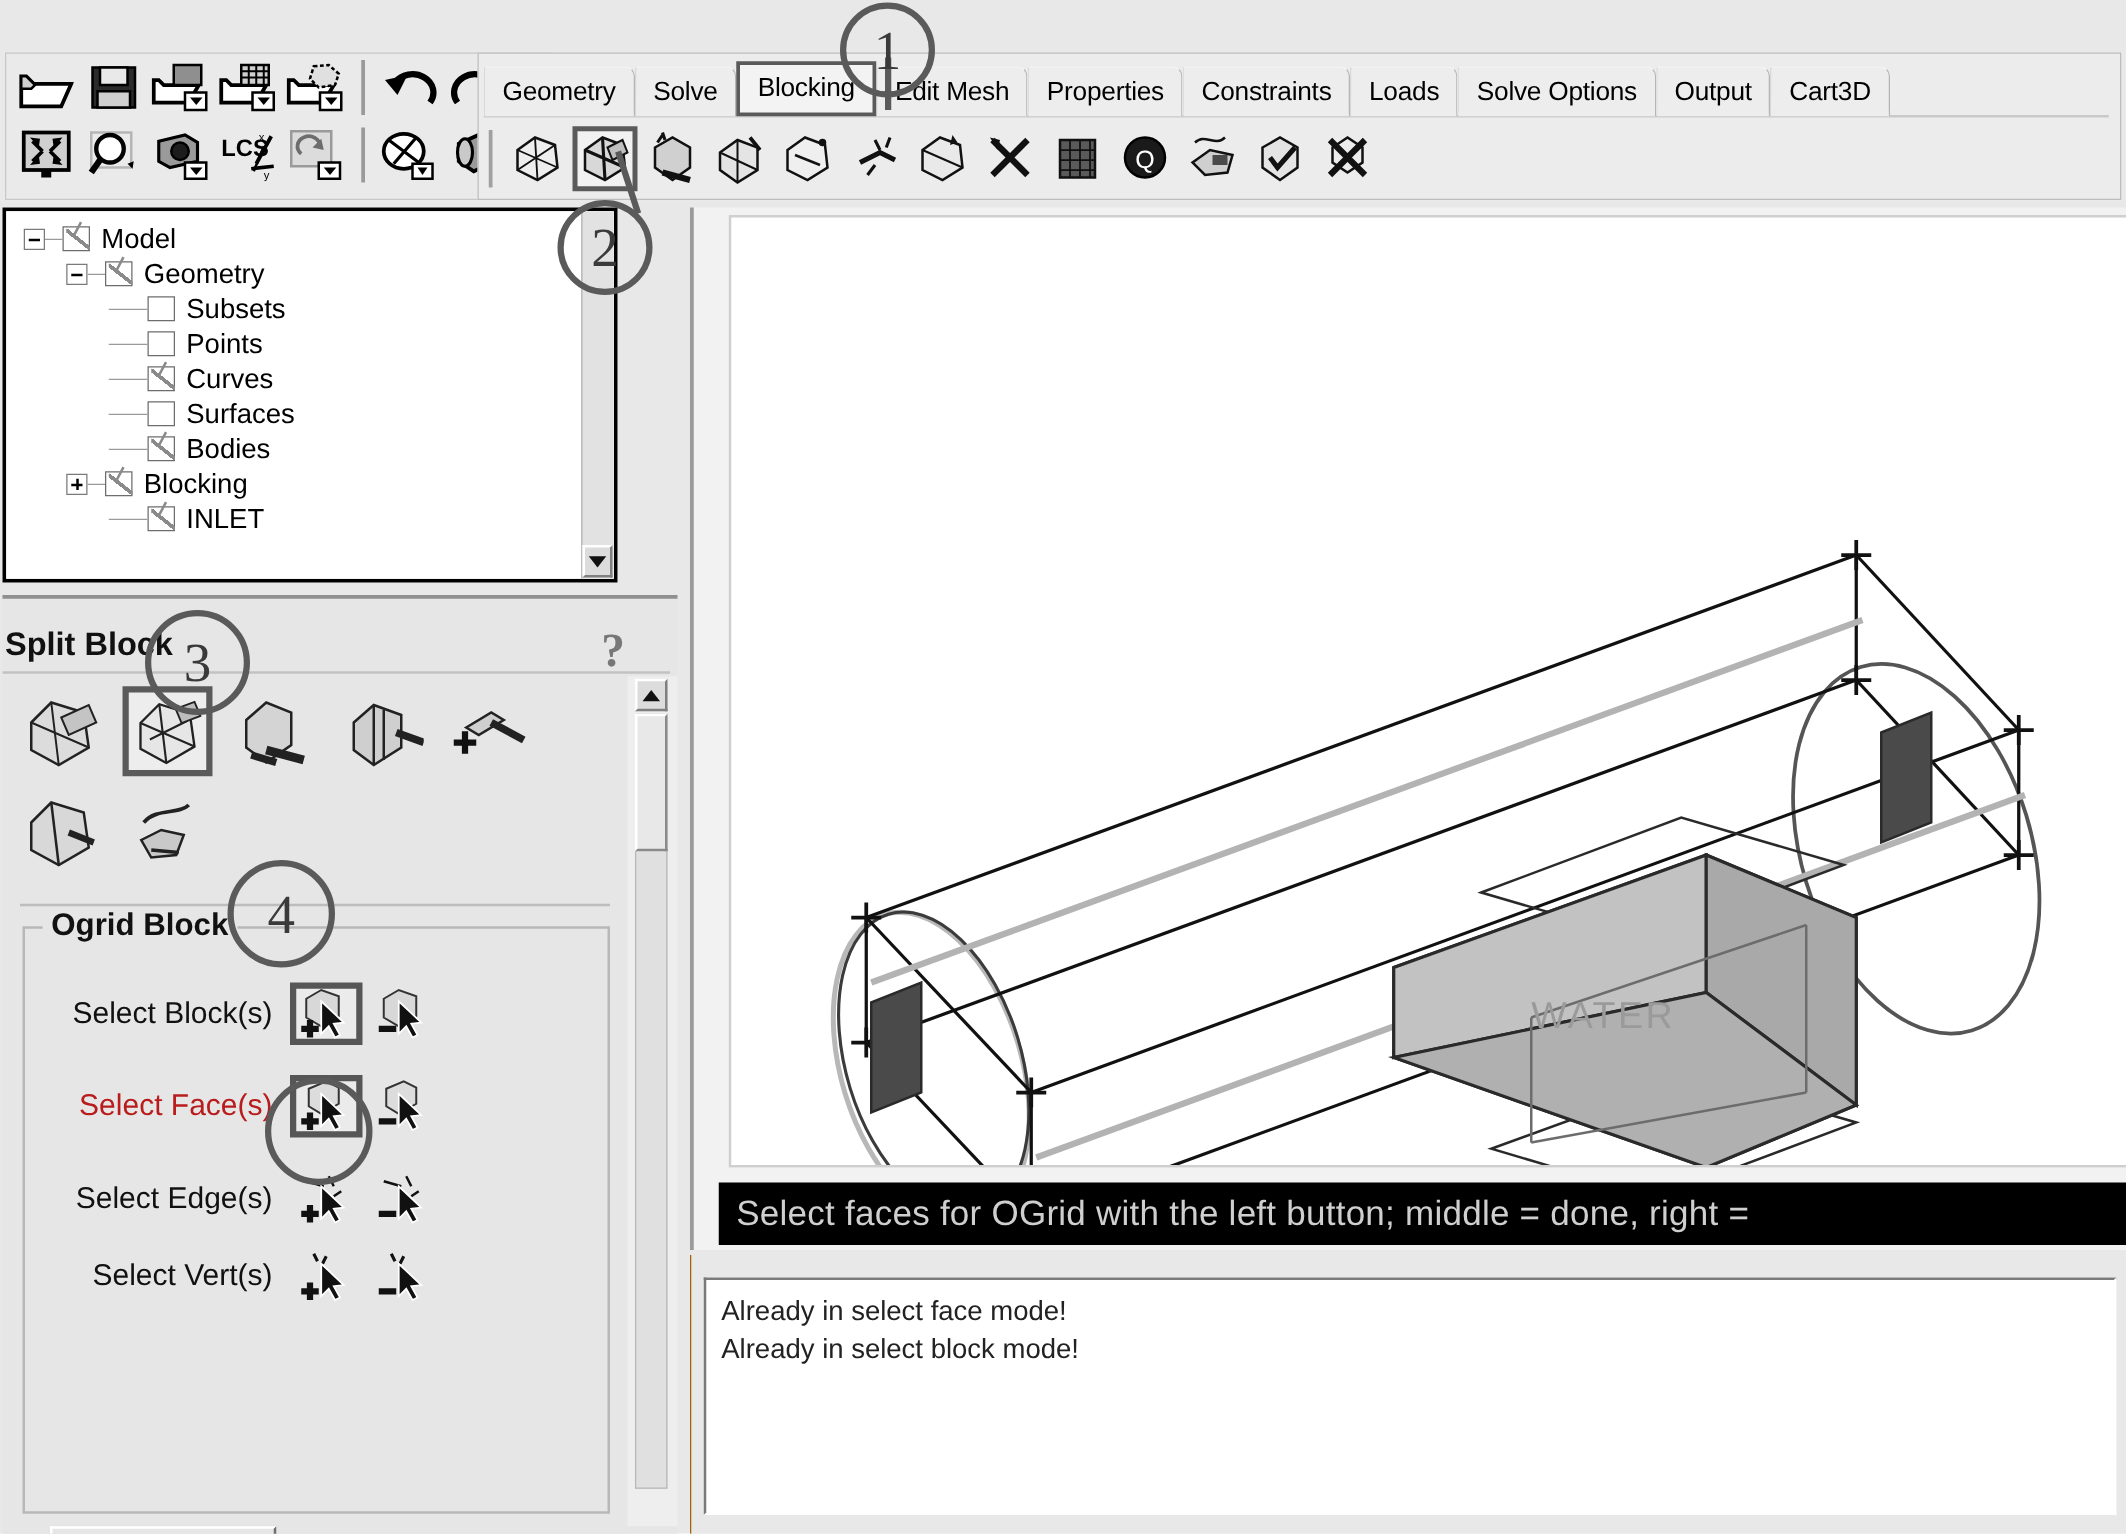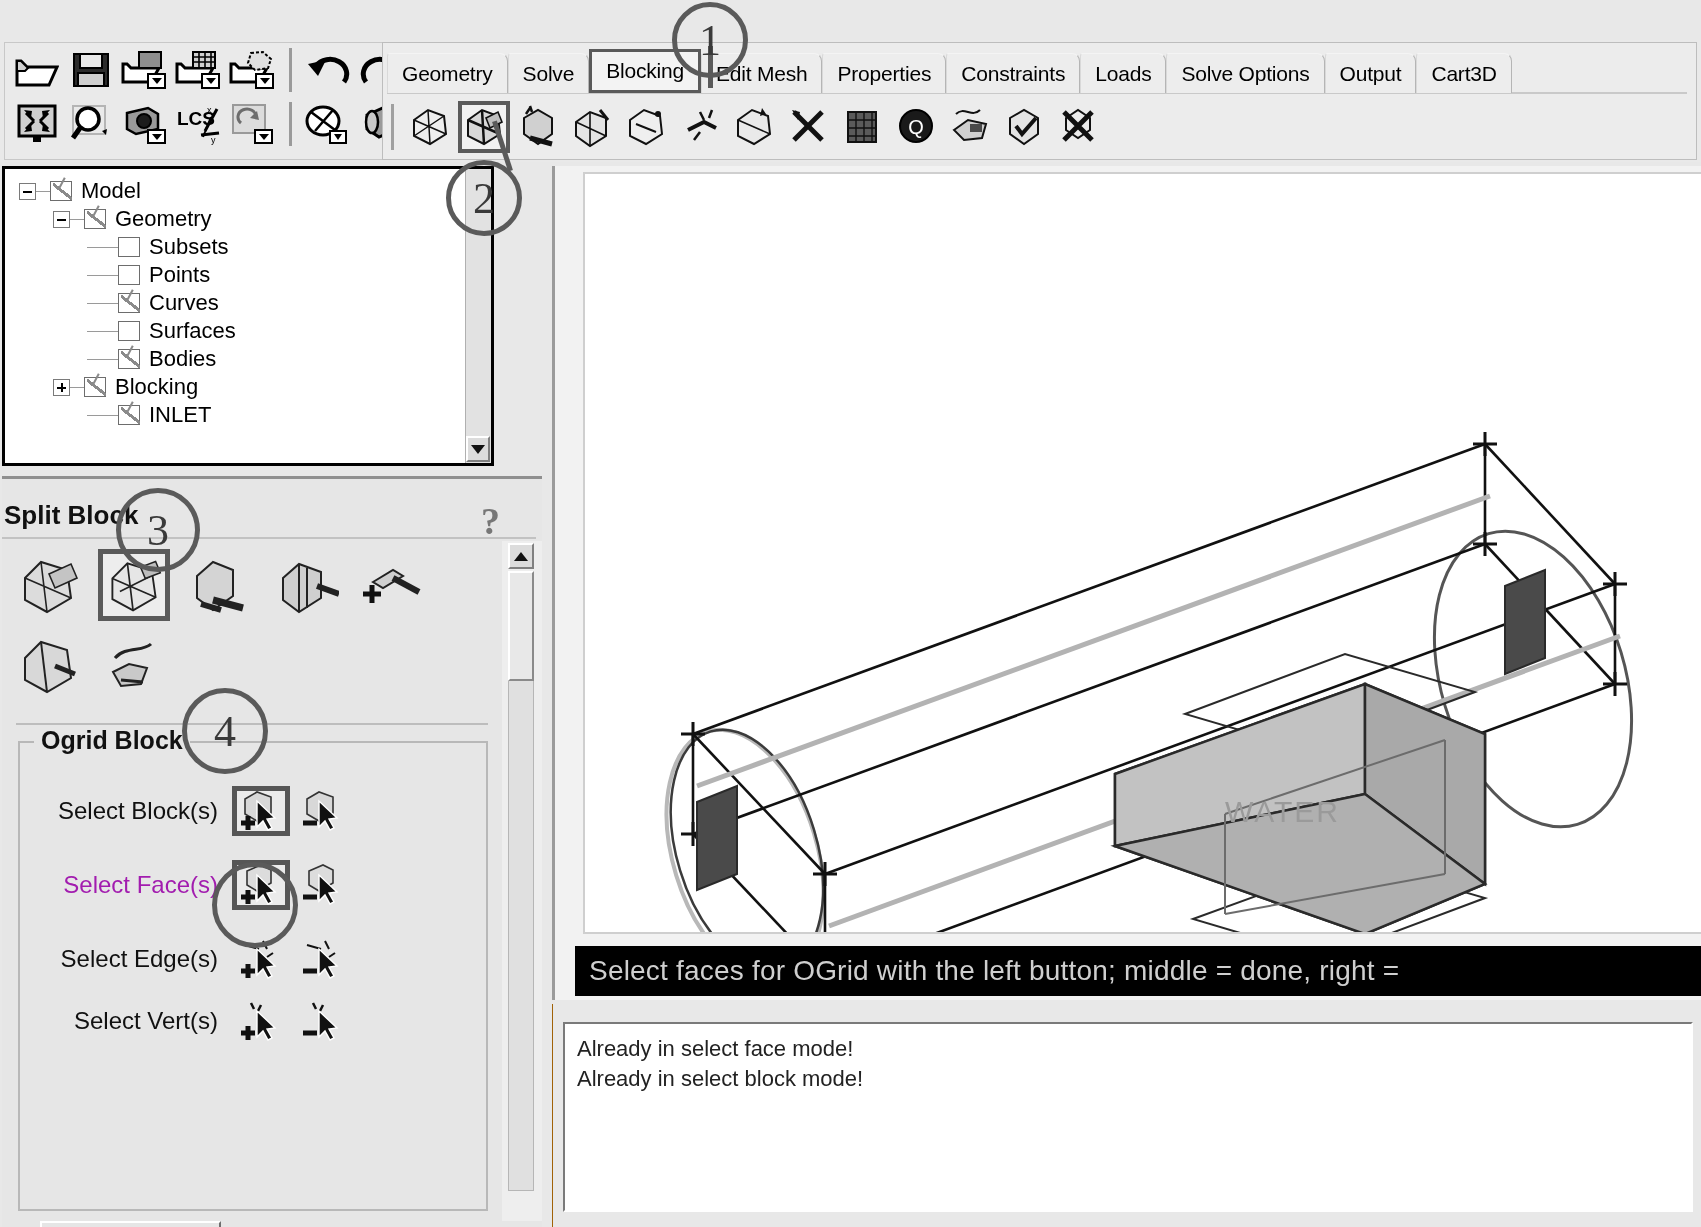--- a/index.html
+++ b/index.html
@@ -200,21 +200,21 @@
   }
   .sel-row {
     position: absolute; left: 0; width: 470px; height: 52px;
     display: flex; align-items: center;
   }
   .sel-label {
     width: 212px; text-align: right;
     font-size: 24px; color: #111;
     padding-right: 14px;
   }
-  .sel-label.dim { color: #a21caf; }
+  .sel-label.dim { color: #b91c1c; }
   .sel-btn {
     width: 58px; height: 50px;
     display: flex; align-items: center; justify-content: center;
     position: relative;
   }
   .sel-btn.boxed { border: 5px solid #565656; background: #ebebeb; }
   .sel-gap { width: 4px; }
 
   #clear-selected {
     position: absolute; left: 20px; top: 478px;

